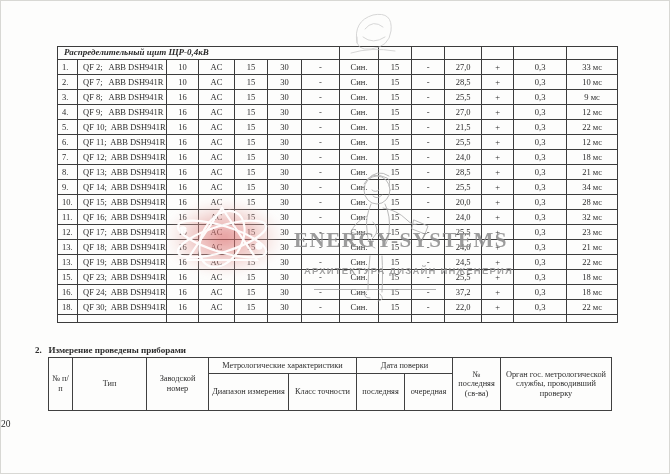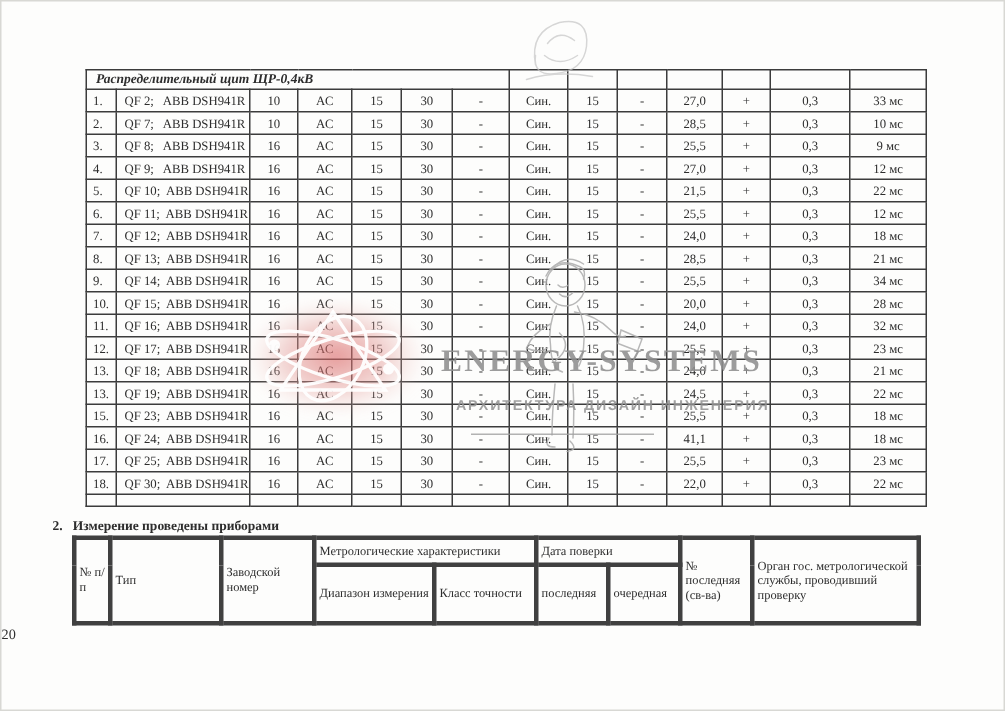--- a/index.html
+++ b/index.html
@@ -33,21 +33,21 @@
   
   .section-heading{
     position:absolute;left:34px;top:344px;
     font-size:9px;font-weight:bold;color:#2d2d2d;white-space:pre;
   }
   .instruments-table{
     position:absolute;left:47px;top:356px;width:563px;
     font-size:8.3px;line-height:1.15;border:1.5px solid #2a2a2a;
   }
   .instruments-table td{
-    border:3px solid #404040;vertical-align:middle;
+    border:1px solid #404040;text-align:center;vertical-align:middle;
     padding:1px 2px;color:#2d2d2d;
   }
   .instruments-table .hdr-top td{height:13px;}
   .instruments-table .hdr-bottom td{height:34px;}
   
   .page-number{
     position:absolute;left:0;right:0;top:418px;
     font-size:9.5px;color:#2d2d2d;
   }
   
@@ -363,42 +363,26 @@
           <td class="num-cell">16.</td>
           <td class="name-cell">QF 24;  ABB DSH941R</td>
           <td>16</td>
           <td>AC</td>
           <td>15</td>
           <td>30</td>
           <td>-</td>
           <td>Син.</td>
           <td>15</td>
           <td>-</td>
-          <td>41,1</td>
+          <td>37,2</td>
           <td>+</td>
           <td>0,3</td>
           <td>18 мс</td>
         </tr>
 
-        <tr>
-          <td class="num-cell">17.</td>
-          <td class="name-cell">QF 25;  ABB DSH941R</td>
-          <td>16</td>
-          <td>AC</td>
-          <td>15</td>
-          <td>30</td>
-          <td>-</td>
-          <td>Син.</td>
-          <td>15</td>
-          <td>-</td>
-          <td>25,5</td>
-          <td>+</td>
-          <td>0,3</td>
-          <td>23 мс</td>
-        </tr>
 
         <tr>
           <td class="num-cell">18.</td>
           <td class="name-cell">QF 30;  ABB DSH941R</td>
           <td>16</td>
           <td>AC</td>
           <td>15</td>
           <td>30</td>
           <td>-</td>
           <td>Син.</td>

